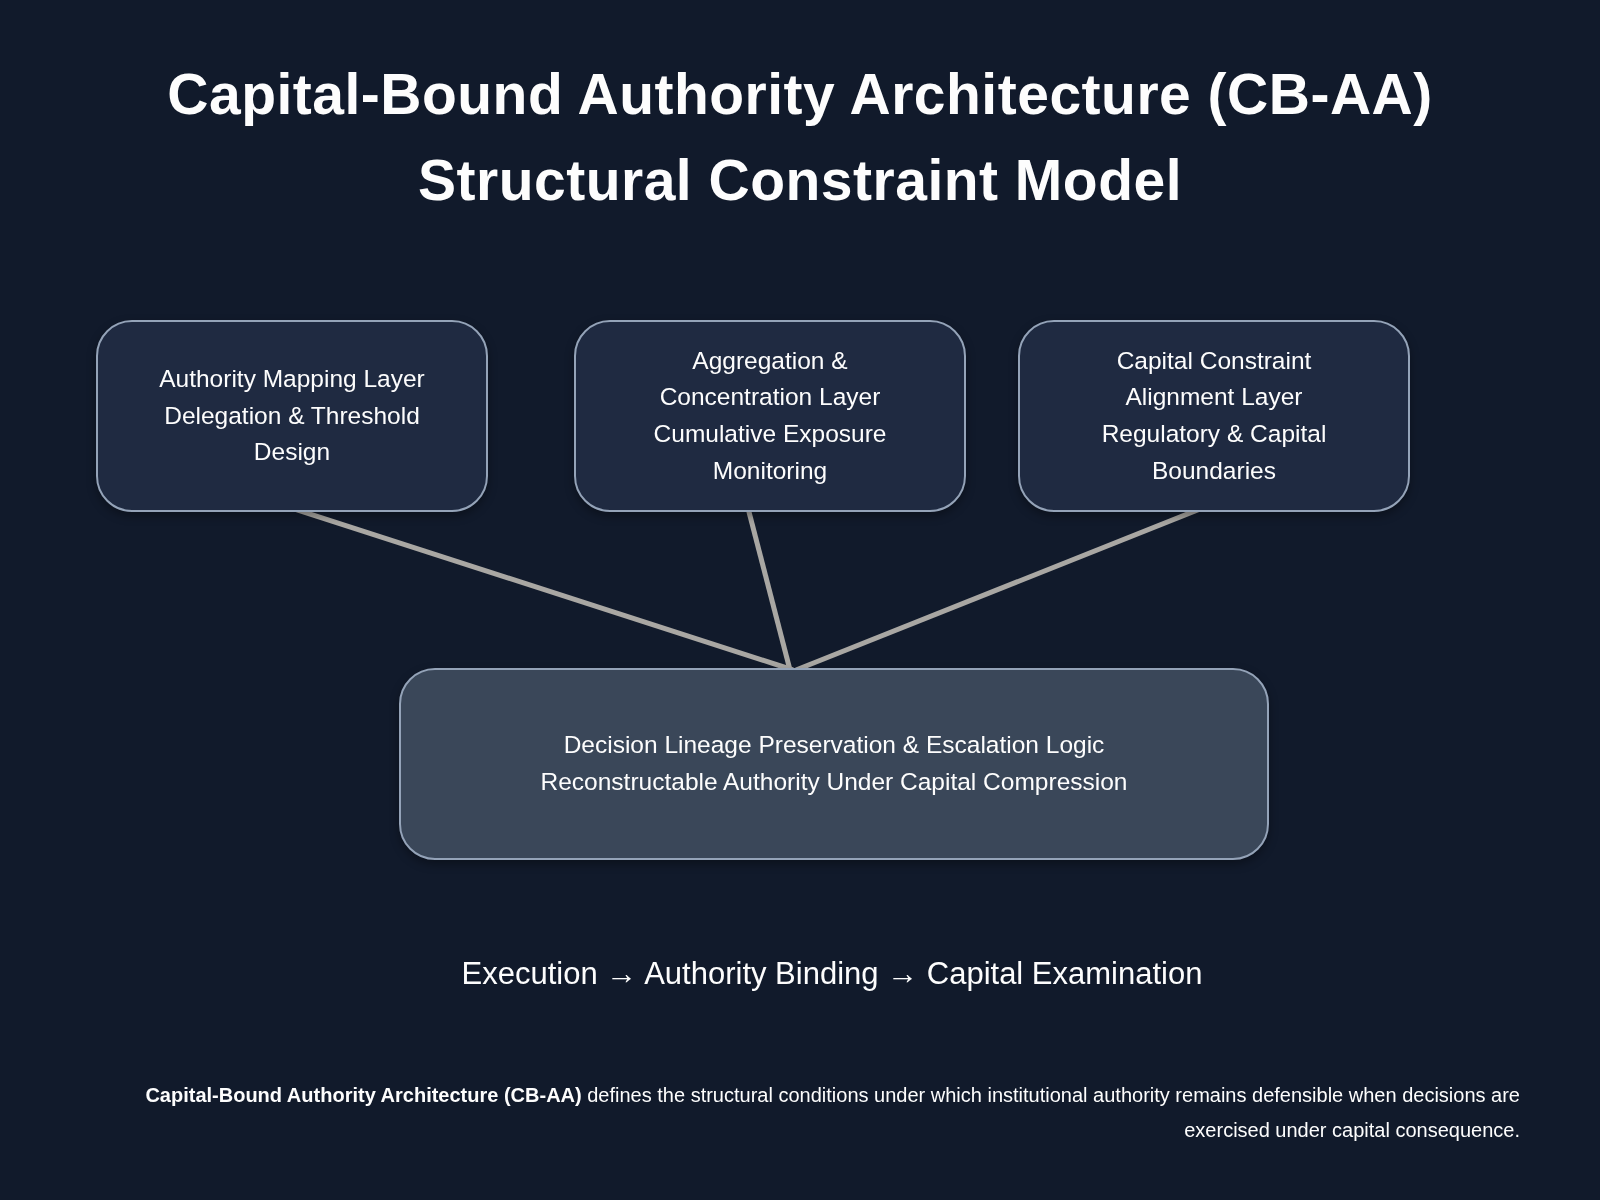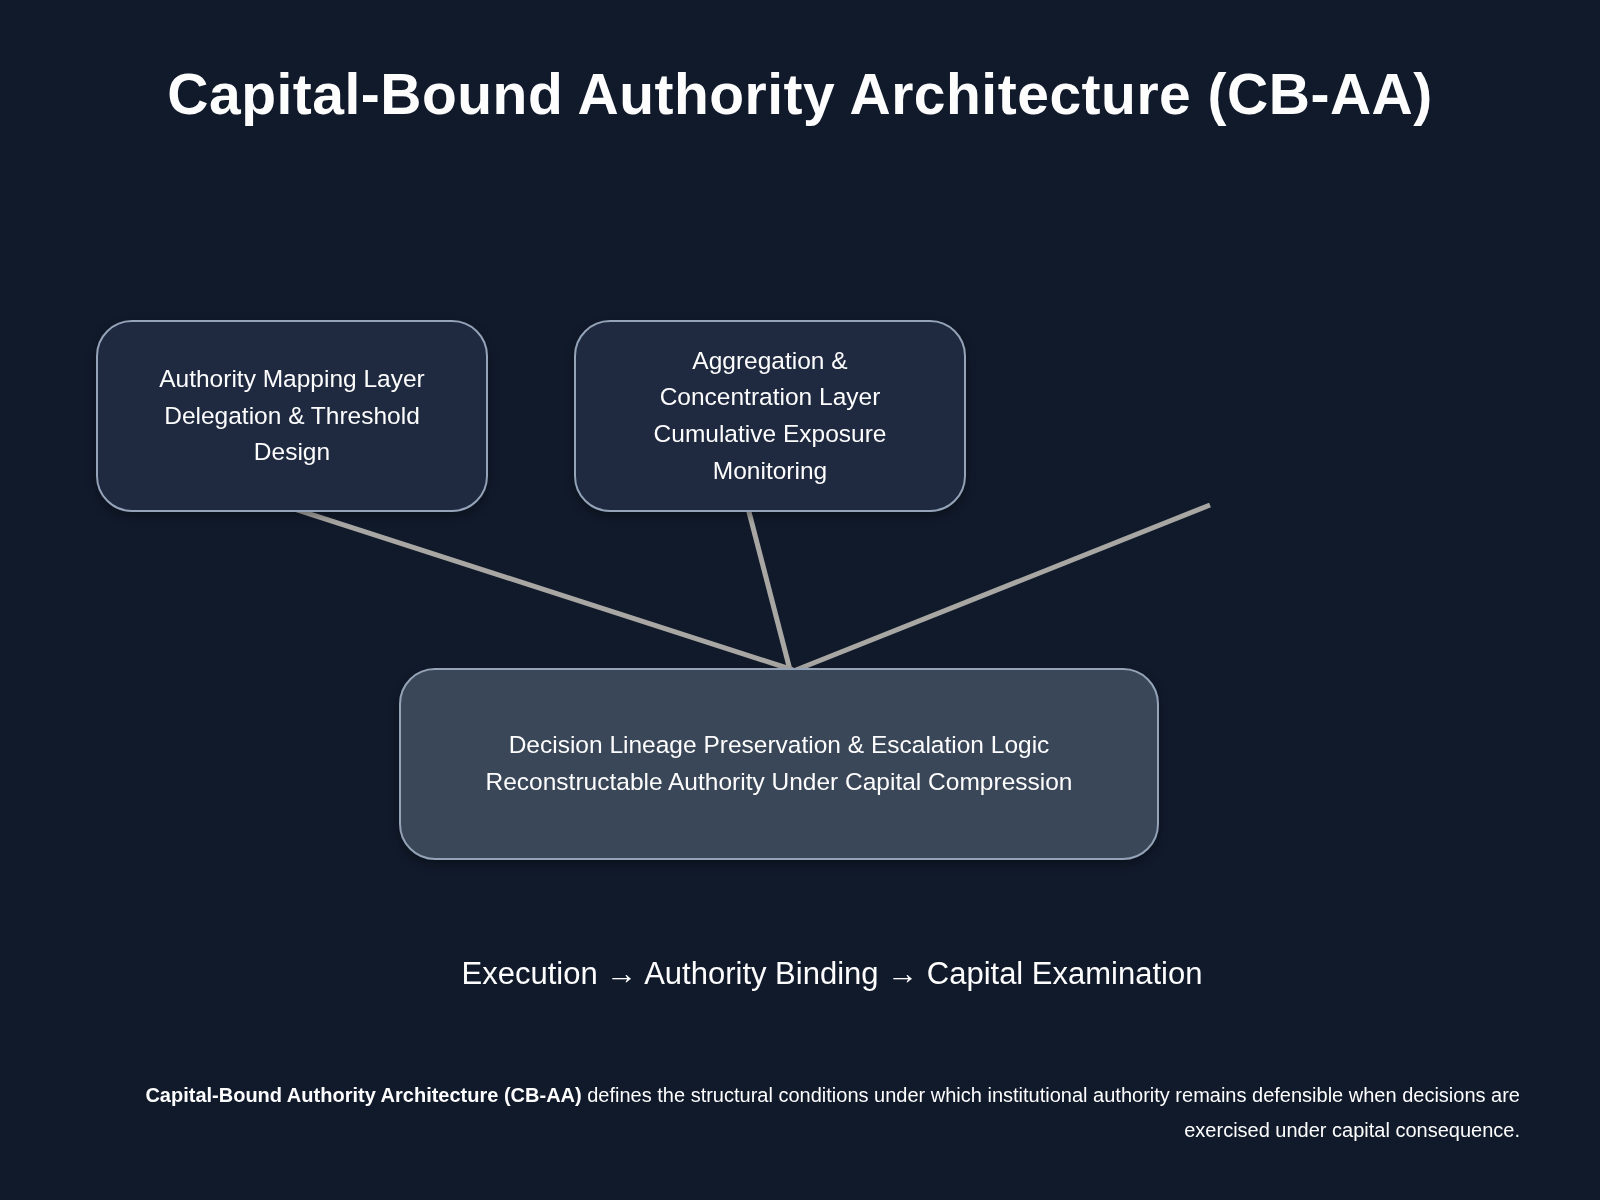--- a/index.html
+++ b/index.html
@@ -65,21 +65,21 @@
     width: 392px;
     height: 192px;
   }
   .node.top.pos-0 { left: 96px; }
   .node.top.pos-1 { left: 574px; }
   .node.top.pos-2 { left: 1018px; }
   .node.center {
     background: var(--center-box-fill);
     left: 399px;
     top: 668px;
-    width: 760px;
+    width: 870px;
     height: 192px;
   }
   .flow-text {
     position: absolute;
     top: 956px;
     left: 0;
     width: 1600px;
     text-align: center;
     font-size: 31px;
     font-weight: 400;
@@ -102,35 +102,42 @@
 <div class="stage">
 
   <svg class="connector-svg" viewBox="0 0 1600 1200" aria-hidden="true">
     <line x1="282" y1="505" x2="793" y2="670"></line>
     <line x1="748" y1="508" x2="790" y2="670"></line>
     <line x1="1210" y1="505" x2="796" y2="670"></line>
   </svg>
 
   <div class="title">
     <div>Capital-Bound Authority Architecture (CB-AA)</div>
+    <div>Structural Constraint Model</div>
   </div>
 
   <div class="node top pos-0">
     <span>Authority Mapping Layer
 Delegation &amp; Threshold
 Design</span>
   </div>
 
   <div class="node top pos-1">
     <span>Aggregation &amp;
 Concentration Layer
 Cumulative Exposure
 Monitoring</span>
   </div>
 
+  <div class="node top pos-2">
+    <span>Capital Constraint
+Alignment Layer
+Regulatory &amp; Capital
+Boundaries</span>
+  </div>
 
   <div class="node center">
     <span>Decision Lineage Preservation &amp; Escalation Logic
 Reconstructable Authority Under Capital Compression</span>
   </div>
 
   <div class="flow-text">Execution → Authority Binding → Capital Examination</div>
 
   <div class="footer-note">
     <span class="lead">Capital-Bound Authority Architecture (CB-AA)</span><span> defines the structural conditions under which institutional authority remains defensible when decisions are exercised under capital consequence.</span>

